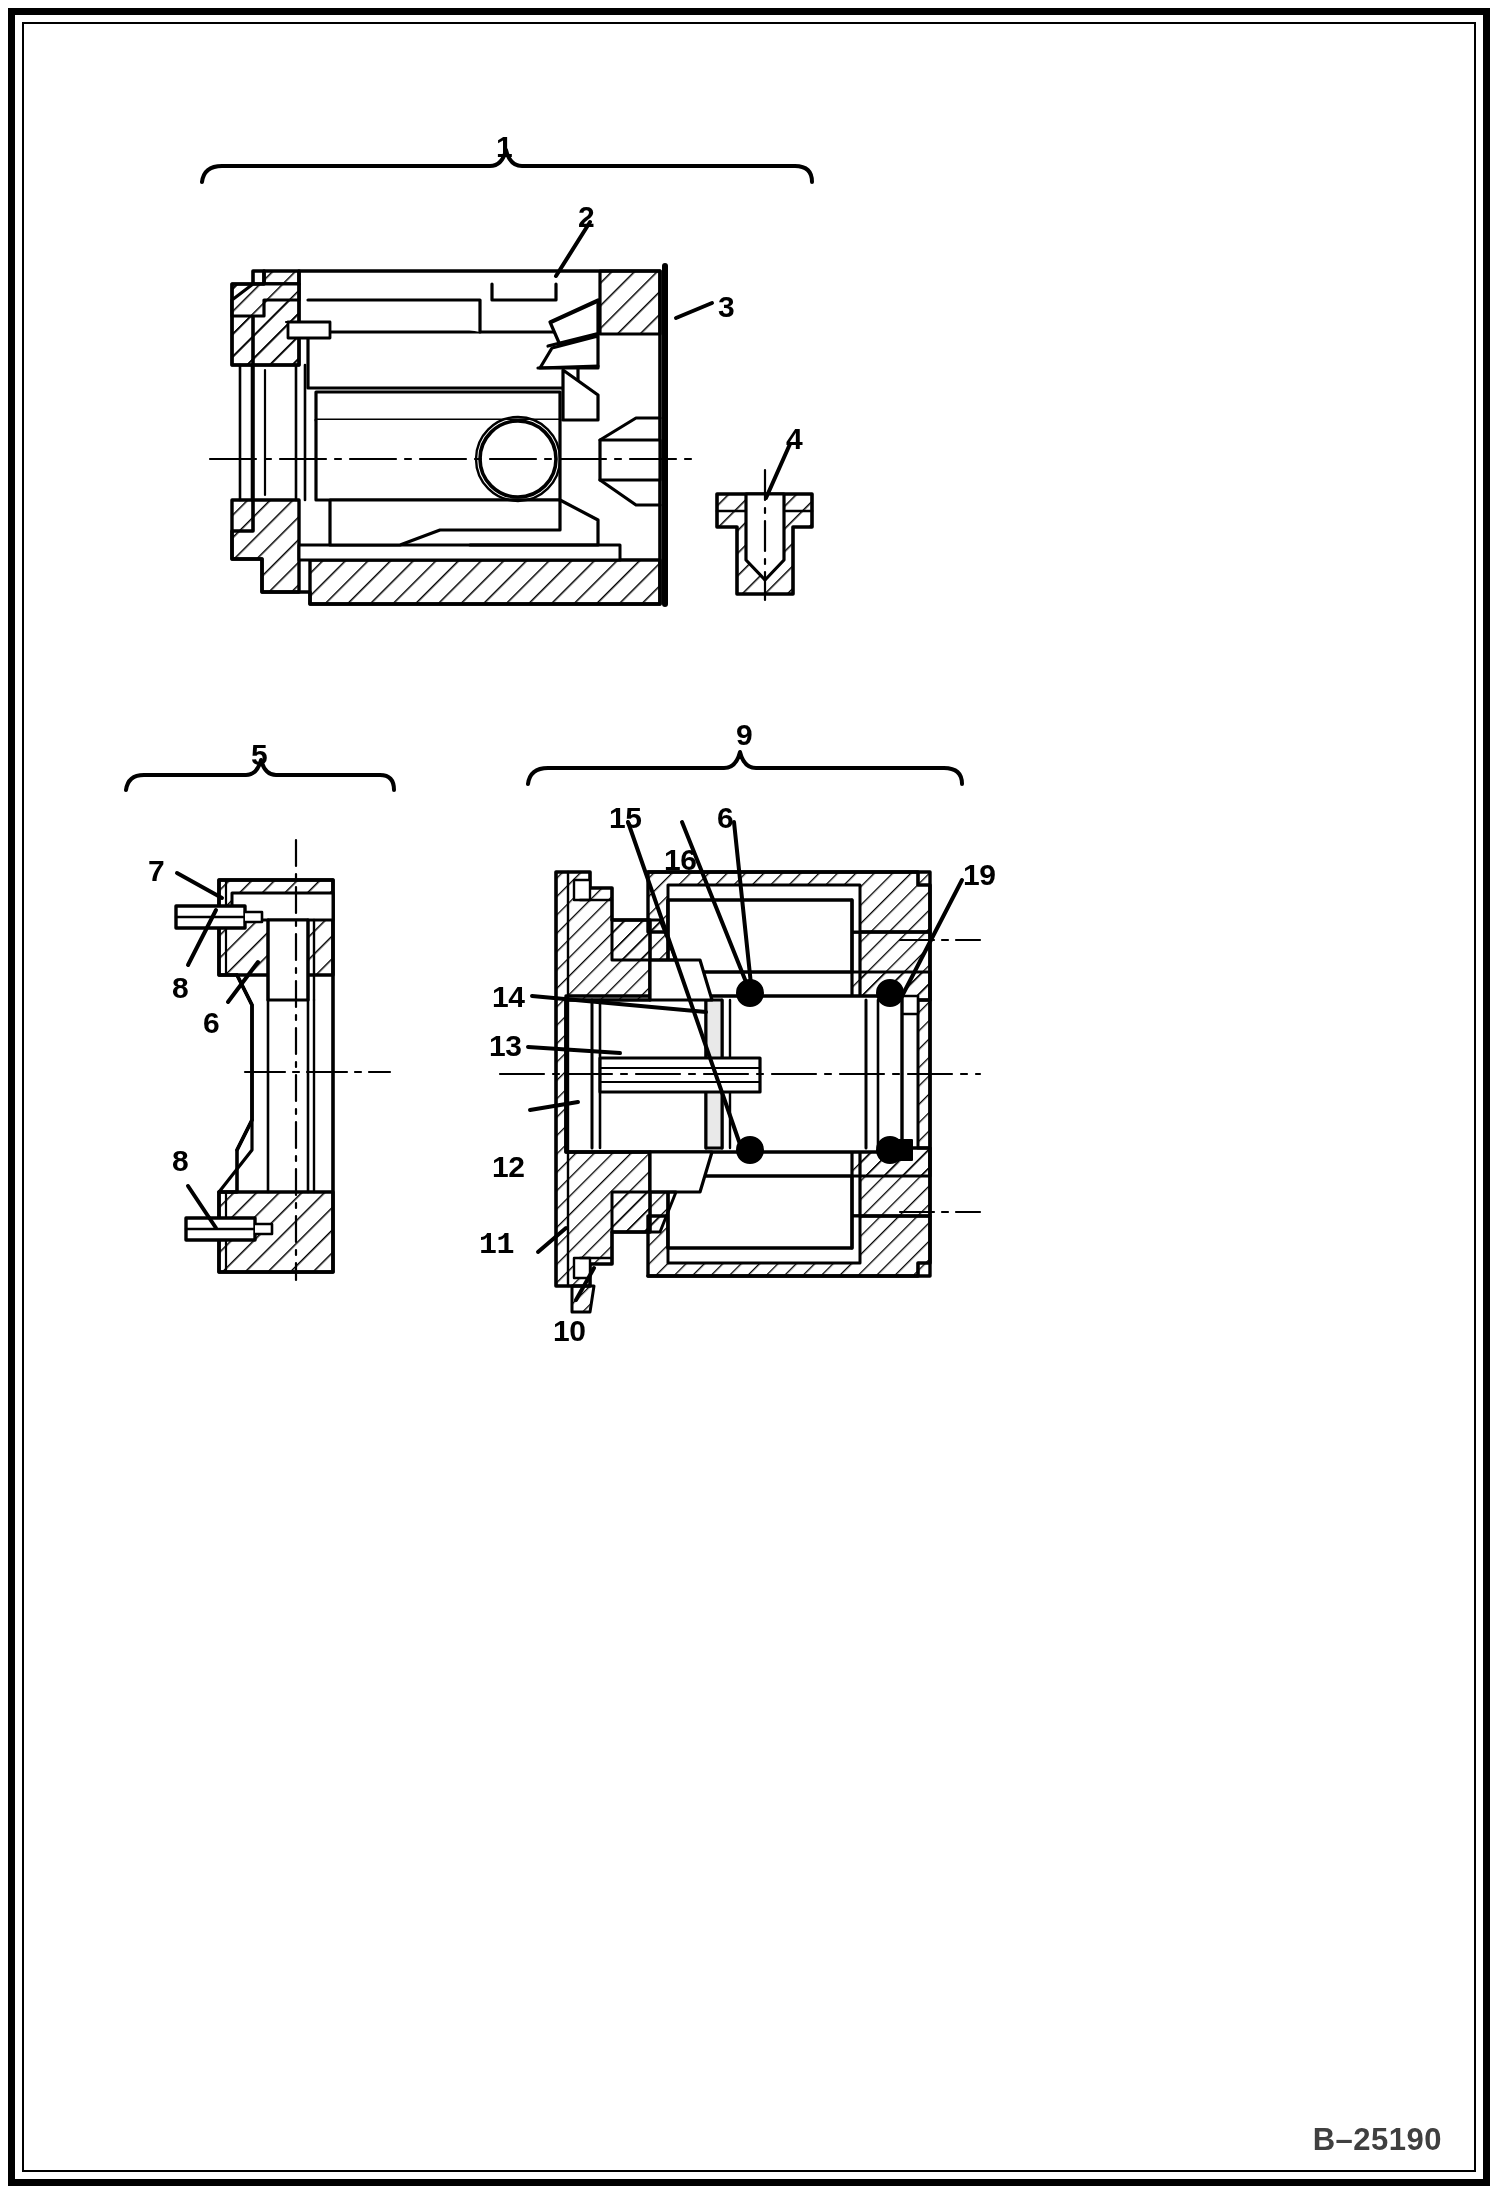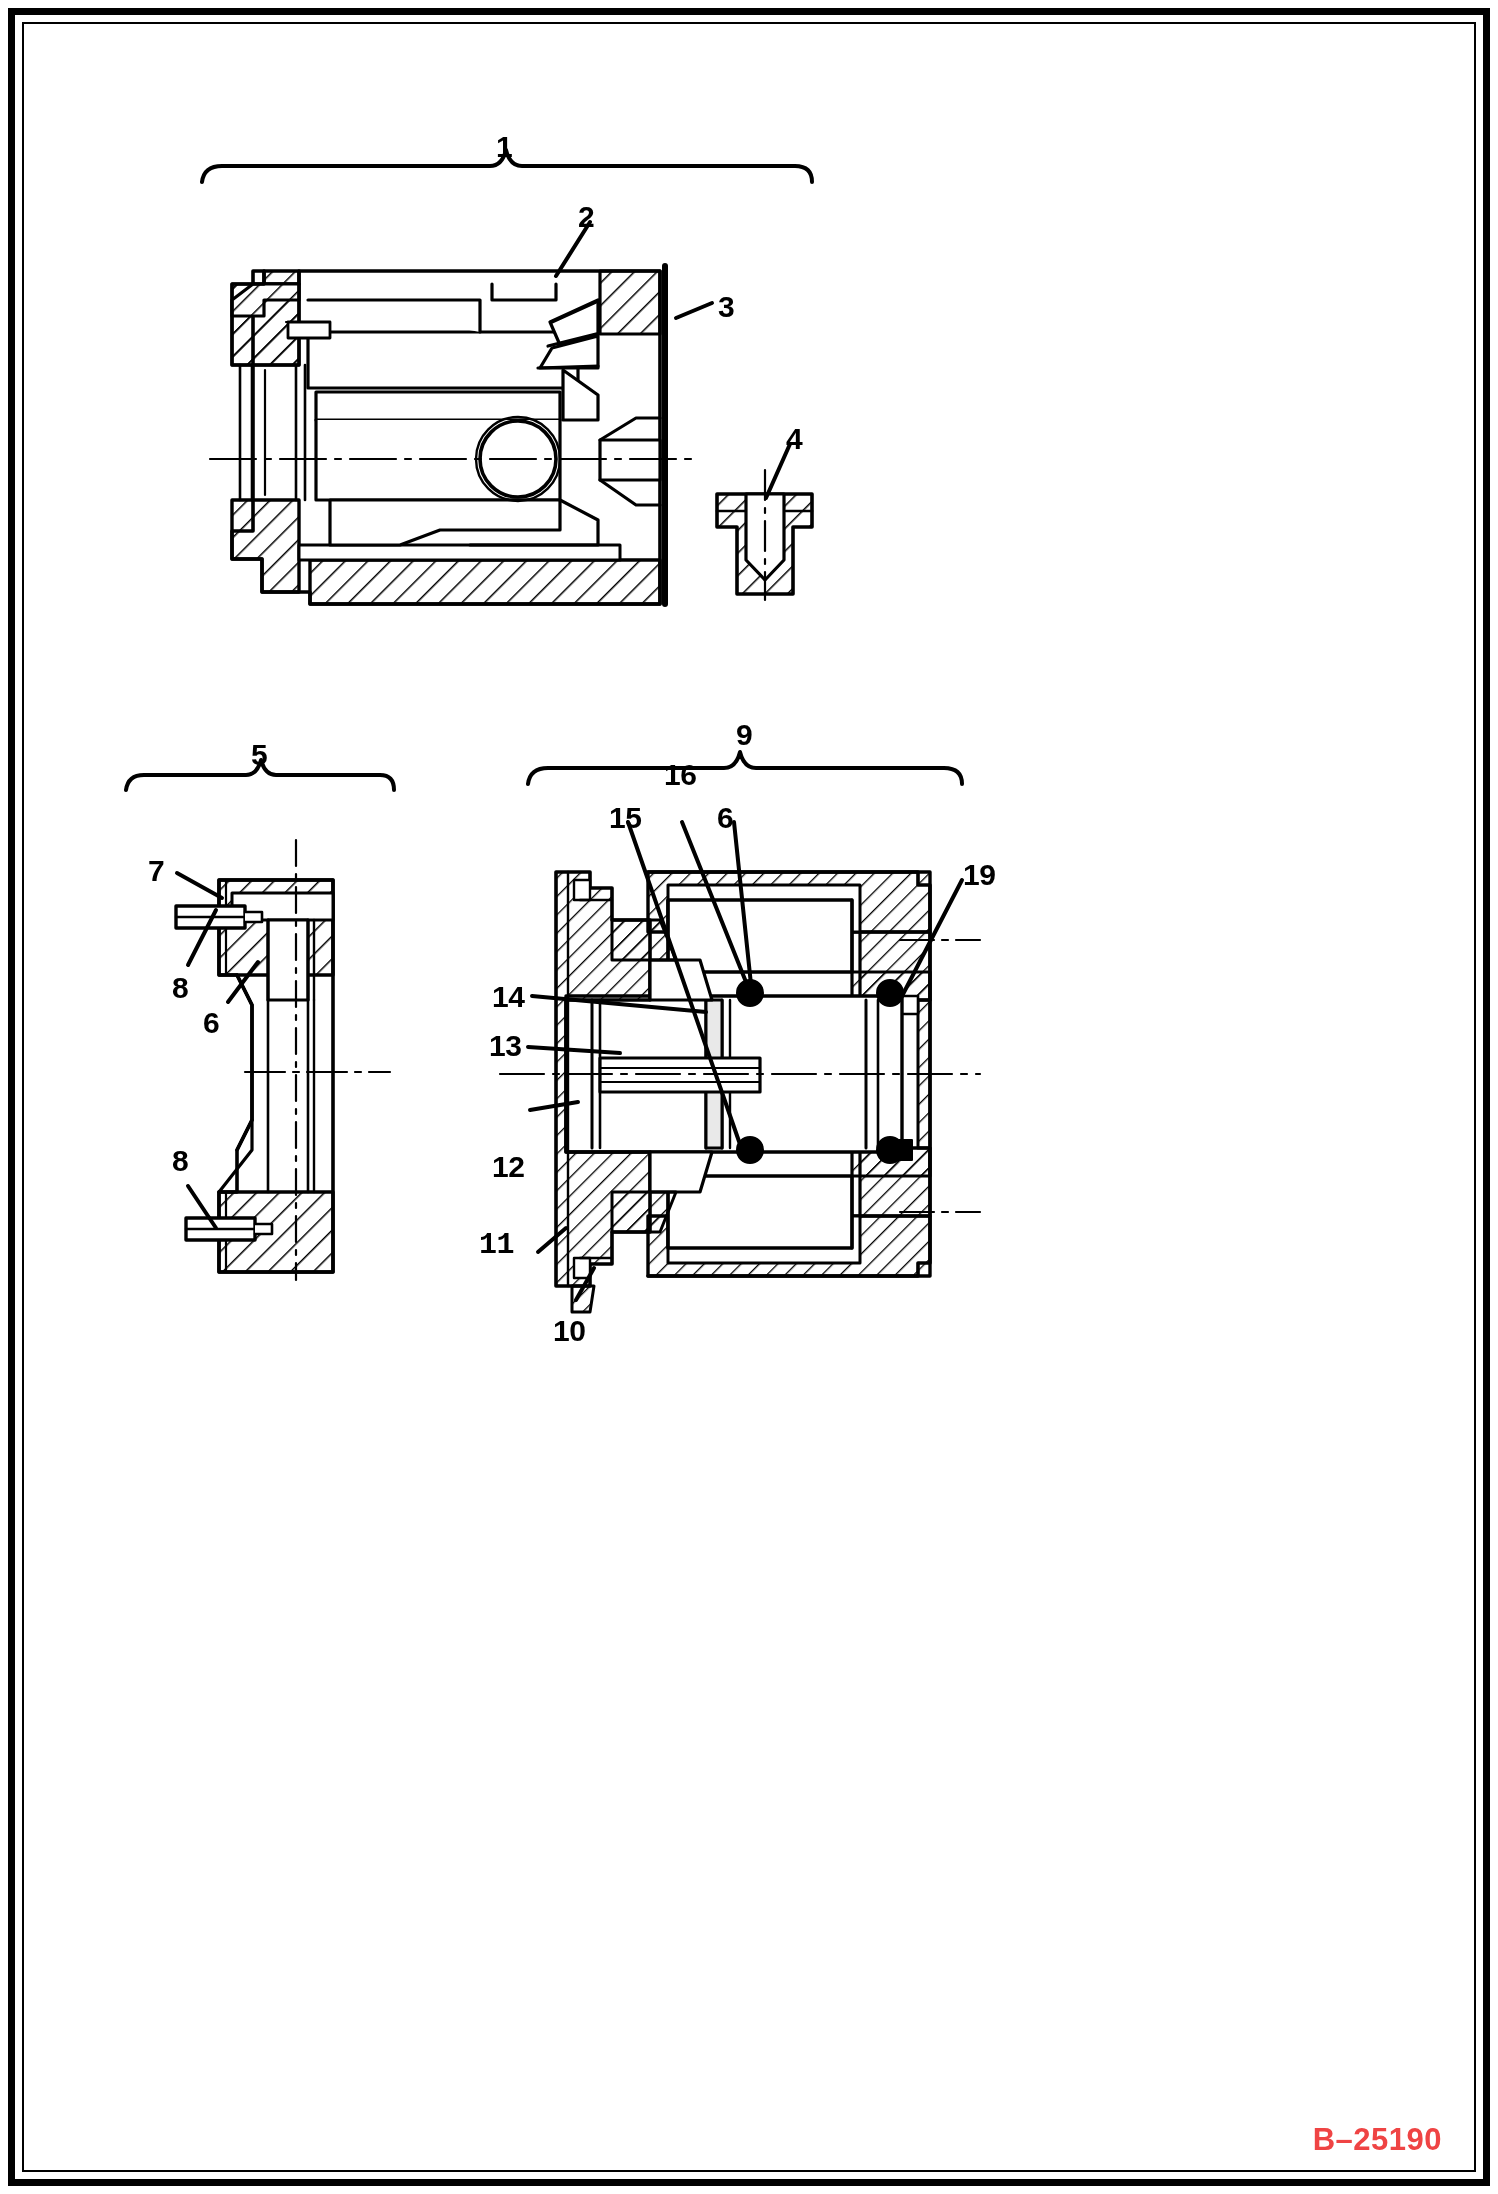--- a/index.html
+++ b/index.html
@@ -56,21 +56,21 @@
     letter-spacing: -0.5px;
   }
   .drawing-number {
     position: absolute;
     right: 56px;
     bottom: 36px;
     font-family: "Liberation Sans", sans-serif;
     font-weight: bold;
     font-size: 31px;
     letter-spacing: 0.5px;
-    color: #ef4444;
+    color: #404040;
   }
 </style>
 </head>
 <body>
 
 <div id="page">
 
   <div class="frame-outer"></div>
   <div class="frame-inner"></div>
 
@@ -298,19 +298,19 @@
   <span class="callout" style="left:148px;  top:856px;">7</span>
   <span class="callout" style="left:172px;  top:973px;">8</span>
   <span class="callout" style="left:172px;  top:1146px;">8</span>
   <span class="callout" style="left:736px;  top:720px;">9</span>
   <span class="callout" style="left:553px;  top:1316px;">10</span>
   <span class="callout" style="left:479px;  top:1230px;font-family:Liberation Mono, monospace;">11</span>
   <span class="callout" style="left:492px;  top:1152px;">12</span>
   <span class="callout" style="left:489px;  top:1031px;">13</span>
   <span class="callout" style="left:492px;  top:982px;">14</span>
   <span class="callout" style="left:609px;  top:803px;">15</span>
-  <span class="callout" style="left:664px;  top:760px;">16</span>
+  <span class="callout" style="left:664px;  top:845px;">16</span>
   <span class="callout" style="left:717px;  top:803px;">6</span>
   <span class="callout" style="left:963px;  top:860px;">19</span>
 
   <div class="drawing-number">B–25190</div>
 
 </div>
 
 </body></html>

